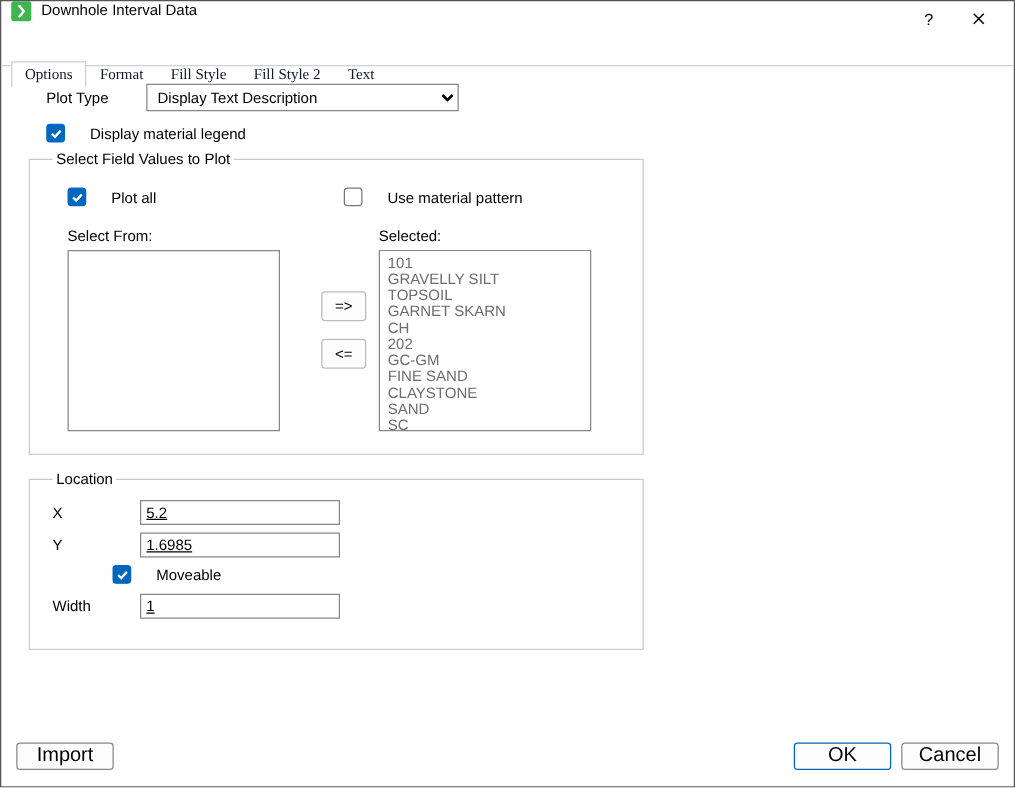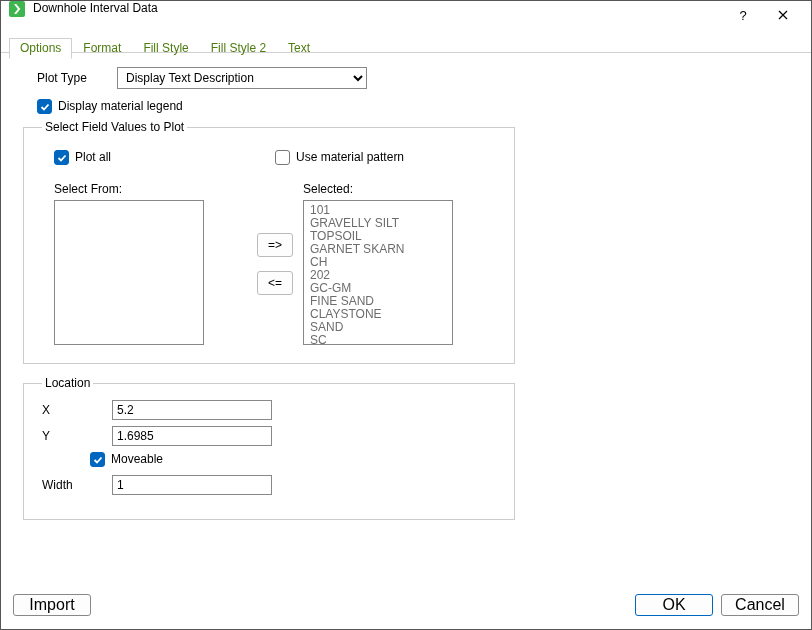--- a/index.html
+++ b/index.html
@@ -5,45 +5,45 @@
   * { box-sizing: border-box; font-family: "Segoe UI", Tahoma, sans-serif; font-size: 12px; }
   body { margin: 0; background: #fff; }
   .window { width: 812px; height: 630px; border: 1px solid #555; background: #fff; position: relative; display: flex; flex-direction: column; }
   .titlebar { height: 30px; display: flex; align-items: flex-start; padding: 0 8px; }
   .titlebar .icon { width: 16px; height: 16px; background: #3fb54f; border-radius: 2px; display: inline-flex; align-items: center; justify-content: center; margin-right: 8px; }
   .titlebar .icon svg { width: 10px; height: 10px; }
   .titlebar .title { flex: 1; font-size: 12px; color: #000; }
   .titlebar .ctrl { width: 40px; height: 28px; display: flex; align-items: center; justify-content: center; font-size: 13px; color: #000; }
   .titlebar .ctrl.close svg { width: 10px; height: 10px; }
   .tabs { display: flex; border-bottom: 1px solid #d0d0d0; padding-left: 8px; height: 22px; }
-  .tab { padding: 2px 10px 4px 10px; font-size: 12px; color: #4d7c0f; cursor: default; border: 1px solid transparent; border-bottom: none; position: relative; top: 7px; }
+  .tab { padding: 2px 10px 4px 10px; font-size: 12px; color: #0f172a; cursor: default; border: 1px solid transparent; border-bottom: none; position: relative; top: 18px; font-family: Liberation Serif, serif; }
   .tab.active { border-color: #d0d0d0; background: #fff; border-bottom: 1px solid #fff; }
   .body { flex: 1; padding: 14px 16px 8px 16px; overflow: hidden; }
   .row { display: flex; align-items: center; margin-bottom: 10px; }
   .label { min-width: 80px; color: #000; }
   select { height: 22px; border: 1px solid #888; background: #fff; padding: 1px 4px; font-size: 12px; }
-  .chk { display: inline-flex; align-items: flex-start; gap: 6px; }
+  .chk { display: inline-flex; align-items: center; gap: 20px; }
   .chk .box { width: 15px; height: 15px; border-radius: 3px; display: inline-flex; align-items: center; justify-content: center; }
   .chk .box.checked { background: #0067c0; border: 1px solid #0067c0; }
   .chk .box.unchecked { background: #fff; border: 1px solid #777; }
   .chk .box svg { width: 10px; height: 10px; }
   fieldset { border: 1px solid #ccc; margin: 0 0 12px 0; padding: 10px 18px 18px 18px; }
   legend { font-size: 12px; color: #000; padding: 0 3px; }
   .two-col { display: flex; gap: 0; margin-bottom: 8px; }
   .two-col > div { flex: 1; }
   .list-wrap { display: flex; align-items: center; gap: 8px; }
   .list-col { flex: 1; }
   .list-col .lbl { margin-bottom: 4px; }
-  .listbox { width: 150px; height: 145px; border: 1px solid #888; background: #fff; padding: 3px 6px; overflow-y: scroll; color: #6d6d6d; line-height: 13px; font-size: 11.5px; }
+  .listbox { width: 170px; height: 145px; border: 1px solid #888; background: #fff; padding: 3px 6px; overflow-y: scroll; color: #6d6d6d; line-height: 13px; font-size: 11.5px; }
   .listbox .item { white-space: nowrap; }
   .move-btns { display: flex; flex-direction: column; gap: 14px; padding: 0 2px; }
   .move-btns button { width: 36px; height: 24px; border: 1px solid #bbb; background: #fdfdfd; border-radius: 3px; cursor: default; font-size: 12px; }
   .loc-row { display: flex; align-items: center; margin-bottom: 6px; }
   .loc-row .lbl { width: 70px; }
-  .loc-row input { width: 160px; height: 20px; border: 1px solid #888; padding: 1px 4px; font-size: 12px; }
+  .loc-row input { width: 160px; height: 20px; border: 1px solid #888; padding: 1px 4px; font-size: 12px; text-decoration: underline; }
   .footer { height: 40px; border-top: none; display: flex; align-items: center; padding: 0 12px 8px 12px; gap: 8px; }
   .footer .spacer { flex: 1; }
   .btn { height: 22px; min-width: 78px; border: 1px solid #888; background: #fdfdfd; border-radius: 3px; cursor: default; font-size: 16px; padding: 0 10px; }
   .btn.primary { border: 1px solid #0067c0; }
 </style>
 </head>
 <body>
 
 <div class="window">
 

